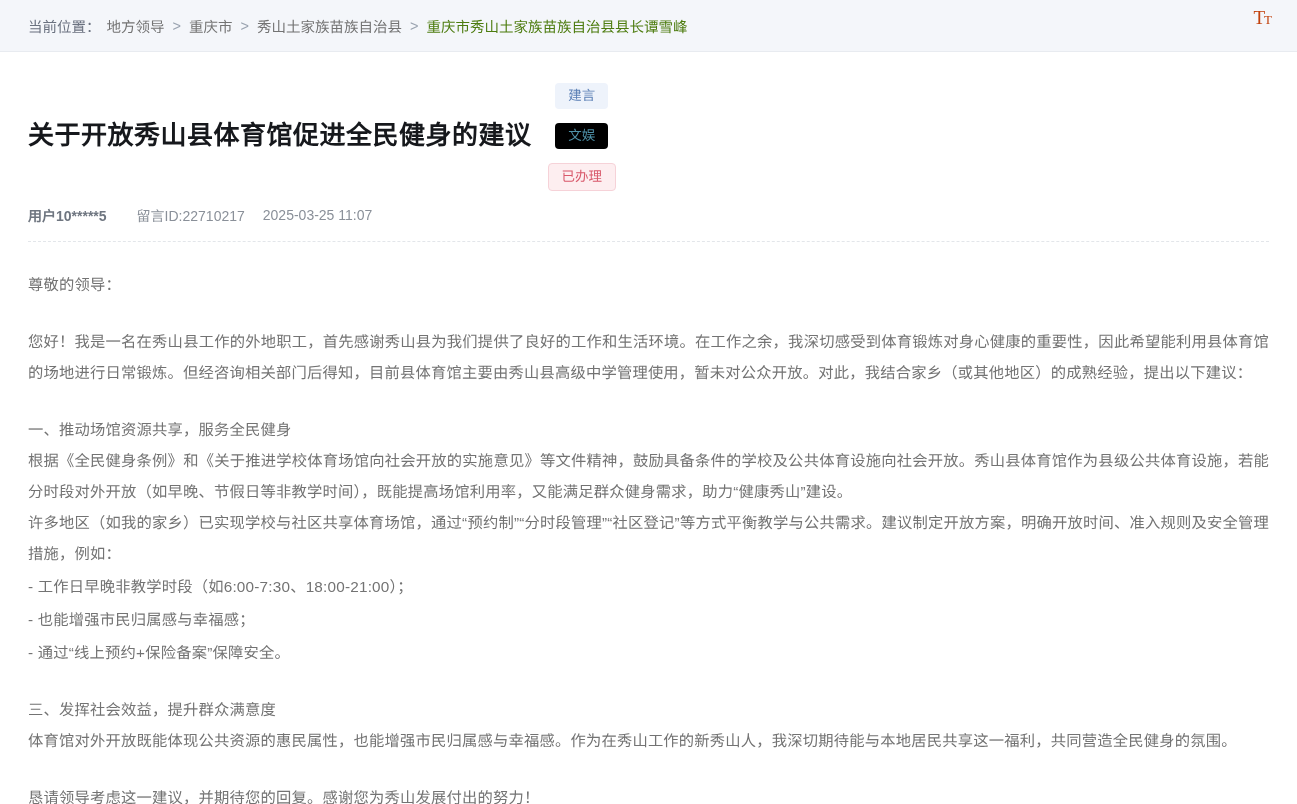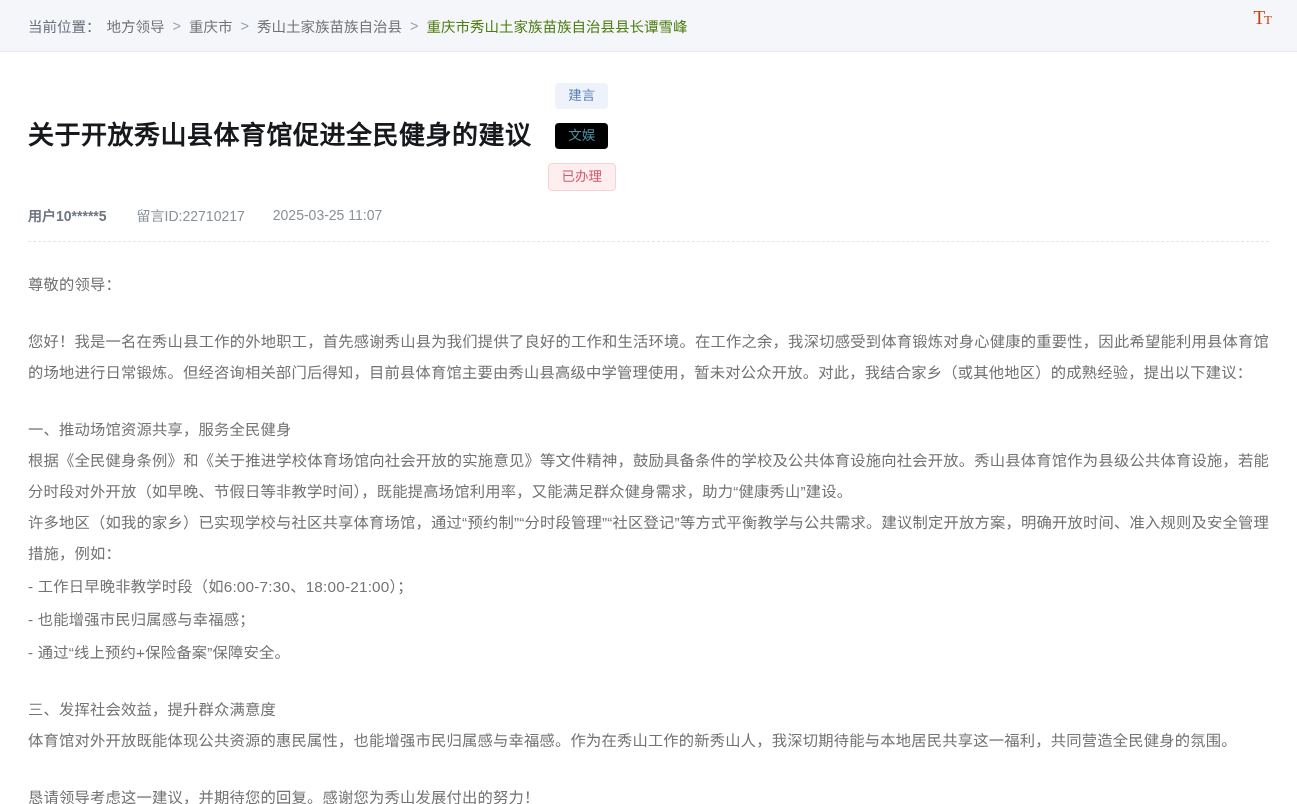--- a/index.html
+++ b/index.html
@@ -91,21 +91,21 @@
     font-size: 14px;
     color: #8a9099;
     display: flex;
     align-items: center;
   }
   .meta-row .user {
     color: #6f7680;
     font-weight: bold;
     margin-right: 30px;
   }
-  .meta-row .mid { margin-right: 28px; }
+  .meta-row .mid { margin-right: 18px; }
 
   .divider {
     margin-top: 16px;
     border-top: 1px dashed #e3e6ea;
   }
 
   
   .content {
     margin-top: 27px;
     font-size: 15.3px;

